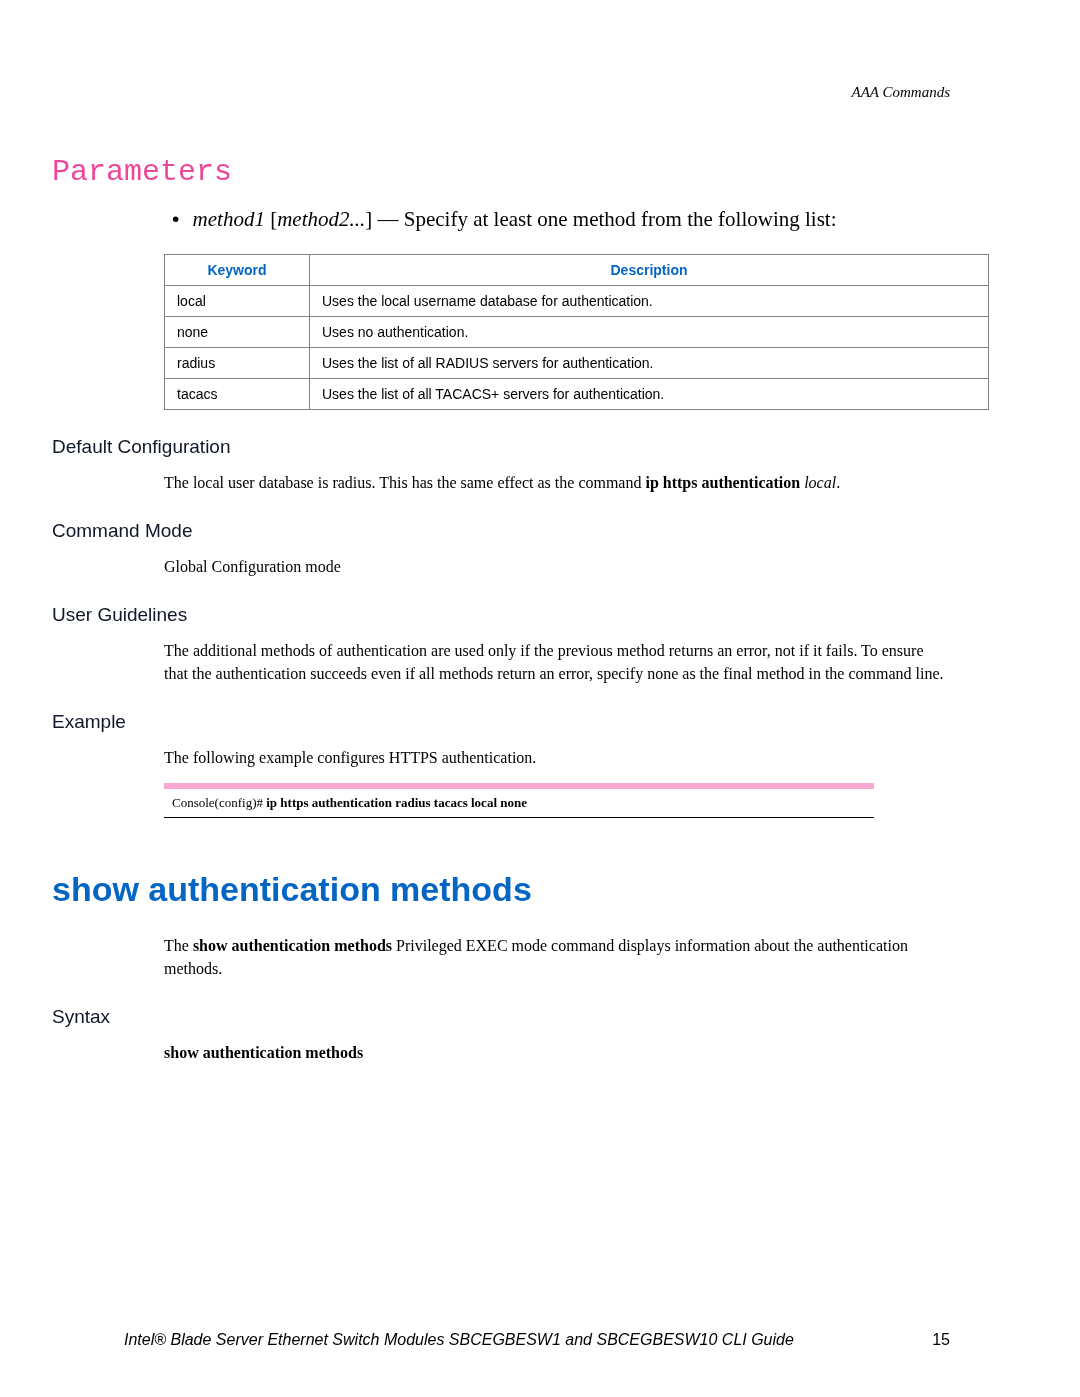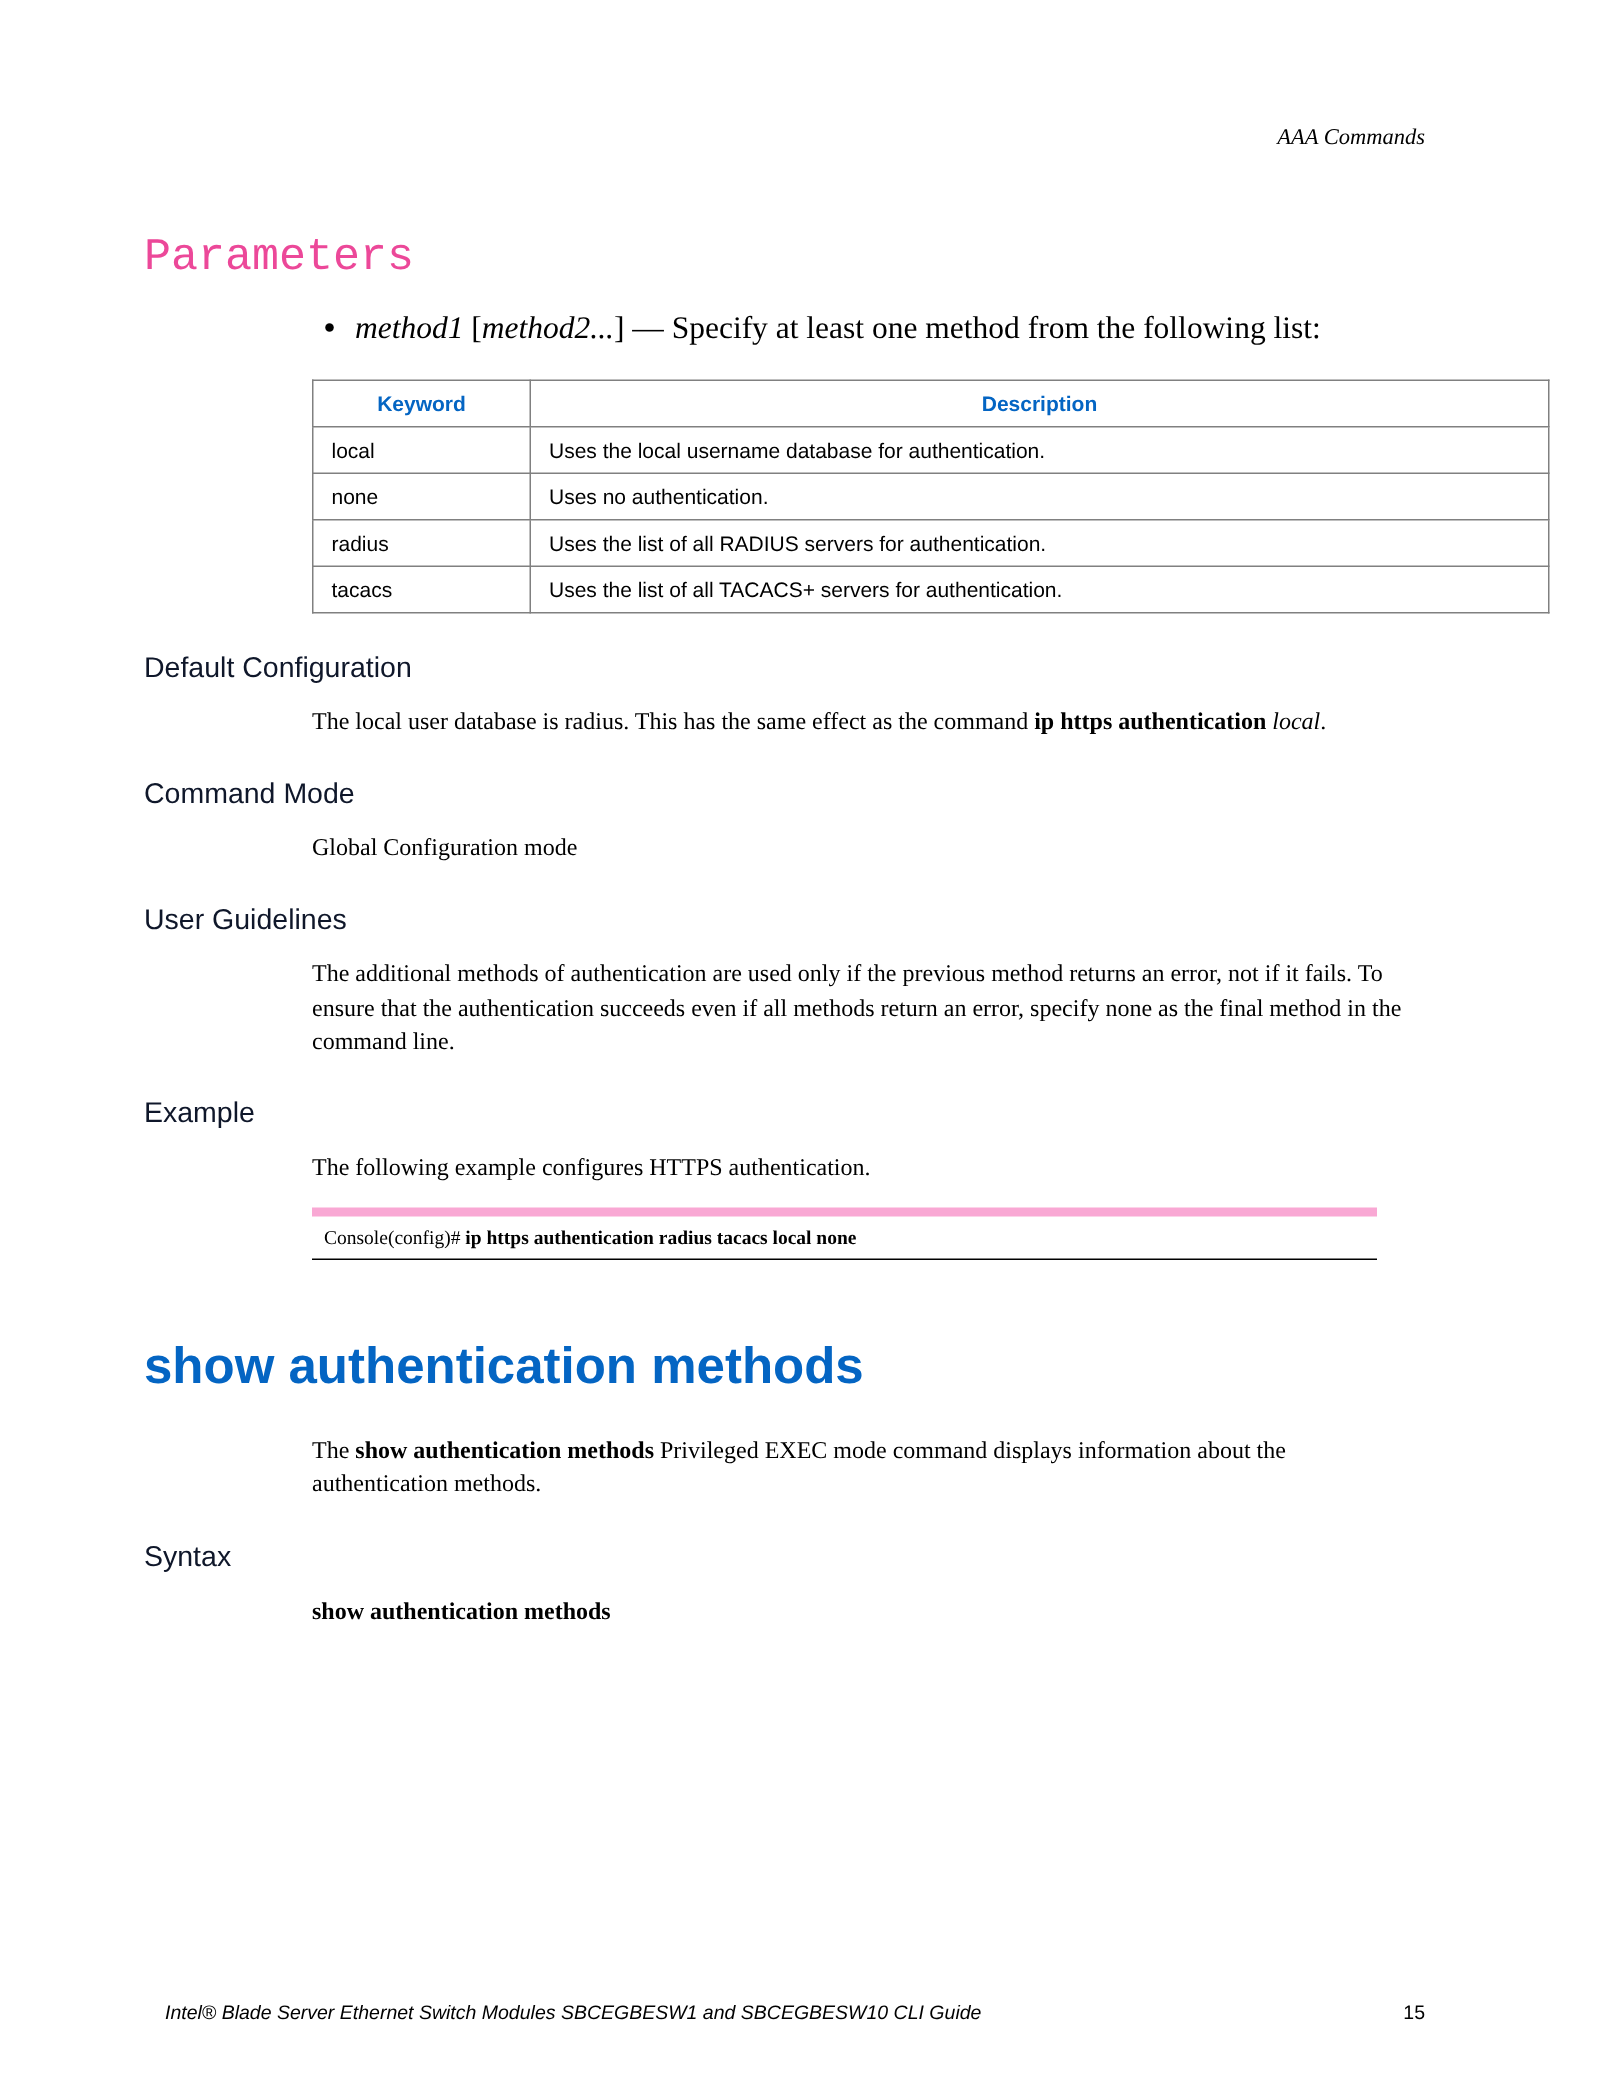--- a/index.html
+++ b/index.html
@@ -8,21 +8,21 @@
     font-family: "Times New Roman", Times, serif;
     background: #fff;
     color: #000;
     font-size: 16px;
   }
   .page {
     width: 1080px;
     height: 1397px;
     margin: 0 auto;
     position: relative;
-    padding: 84px 130px 60px 96px;
+    padding: 84px 130px 60px 52px;
     box-sizing: border-box;
   }
   .header-right {
     text-align: right;
     font-style: italic;
     font-size: 15px;
     margin-bottom: 54px;
   }
   .section-heading {
     color: #ec4899;
@@ -93,25 +93,25 @@
     font-size: 13px;
     border-top: 6px solid #f9a8d4;
     border-bottom: 1px solid #000;
     padding: 6px 8px 6px 8px;
     width: 710px;
     box-sizing: border-box;
   }
   .footer {
     position: absolute;
     bottom: 48px;
-    left: 110px;
+    left: 124px;
     right: 130px;
     font-style: italic;
     font-family: Helvetica, Arial, sans-serif;
-    font-size: 13px;
+    font-size: 16px;
     display: flex;
     justify-content: space-between;
   }
   .footer .page-num {
     font-style: normal;
   }
 </style>
 </head>
 <body>
 

